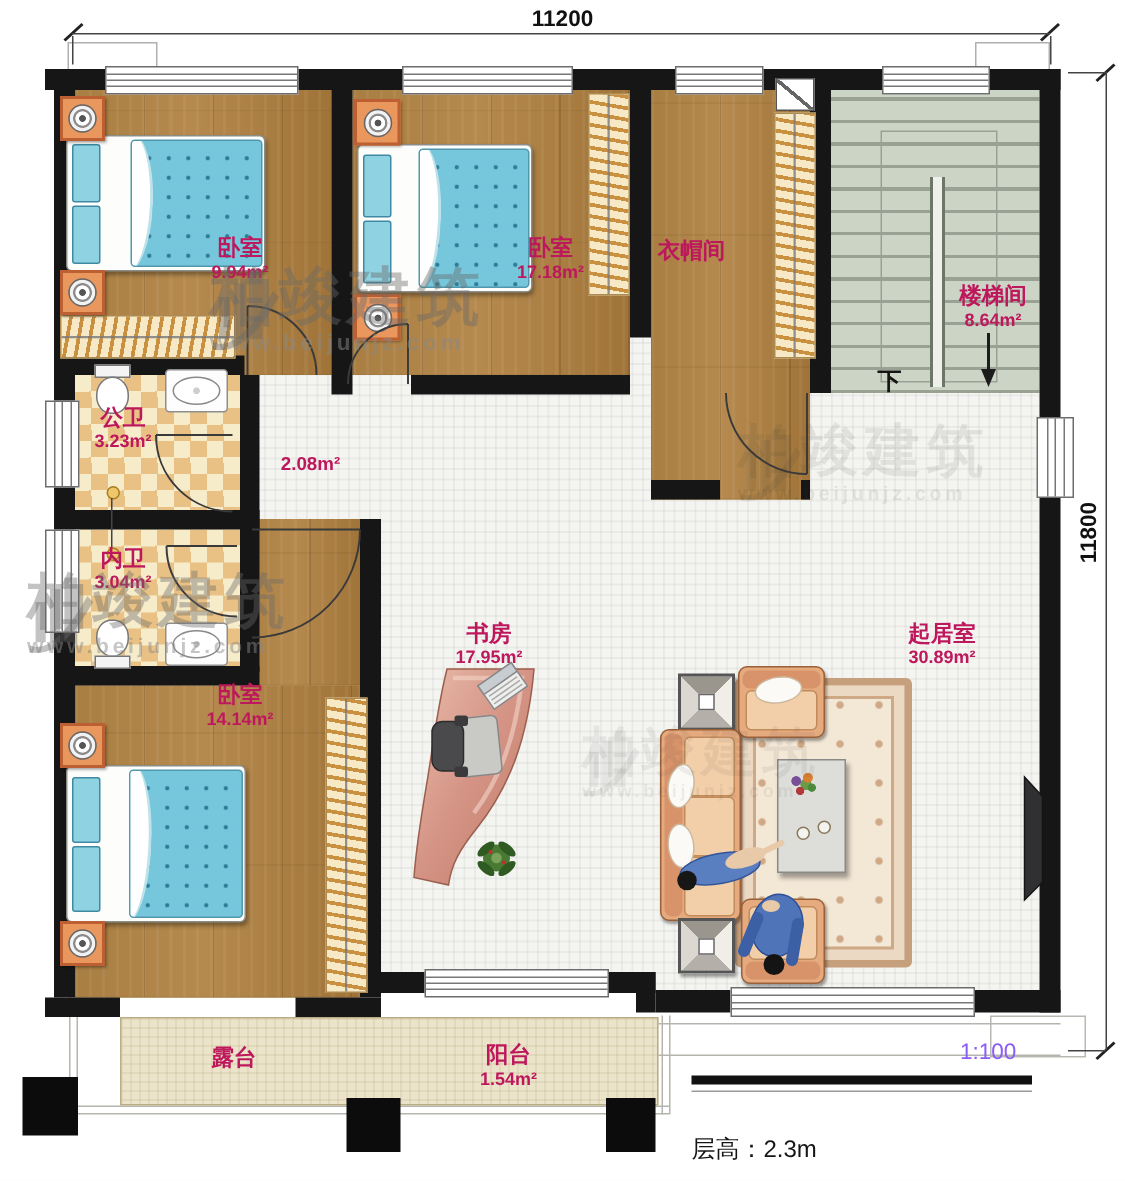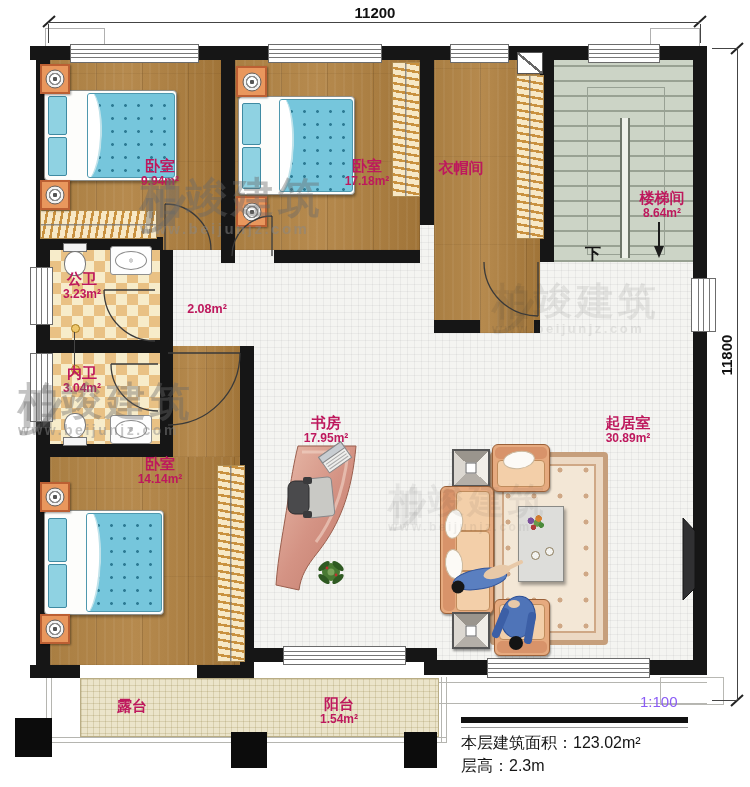--- a/index.html
+++ b/index.html
@@ -364,21 +364,21 @@
     <div class="rarea">14.14m²</div>
   </div>
   <div class="abs rlabel" style="left:326px;top:415px">
     <div class="rname">书房</div>
     <div class="rarea">17.95m²</div>
   </div>
   <div class="abs rlabel" style="left:628px;top:415px">
     <div class="rname">起居室</div>
     <div class="rarea">30.89m²</div>
   </div>
-  <div class="abs rlabel" style="left:132px;top:698px">
+  <div class="abs rlabel" style="left:156px;top:698px">
     <div class="rname">露台</div>
   </div>
   <div class="abs rlabel" style="left:339px;top:696px">
     <div class="rname">阳台</div>
     <div class="rarea">1.54m²</div>
   </div>
   <div class="abs" style="left:585px;top:244px;font-size:16px;font-weight:bold;color:#141414">下</div>
 
   <div class="abs wm" style="left:140px;top:178px;color:rgba(105,105,105,.42)">
     <svg width="48" height="56" viewBox="0 0 48 56">
@@ -437,20 +437,17 @@
     </div>
   </div>
 
   <div class="abs col" style="left:15px;top:718px;width:37px;height:39px"></div>
   <div class="abs col" style="left:231px;top:732px;width:36px;height:36px"></div>
   <div class="abs col" style="left:404px;top:732px;width:33px;height:36px"></div>
 
   <div class="abs tb-scale" style="left:640px;top:693px">1:100</div>
   <div class="abs" style="left:461px;top:717px;width:227px;height:6px;background:#111"></div>
   <div class="abs" style="left:461px;top:727px;width:227px;height:1px;background:#9a9a9a"></div>
-  <div class="abs tb-small" style="left:461px;top:733px">
-    <span>本层建筑面积：</span><span>123.02m²</span>
-  </div>
   <div class="abs tb-small" style="left:461px;top:756px">
     <span>层高：</span><span>2.3m</span>
   </div>
 
 </div>
 
 </body></html>

